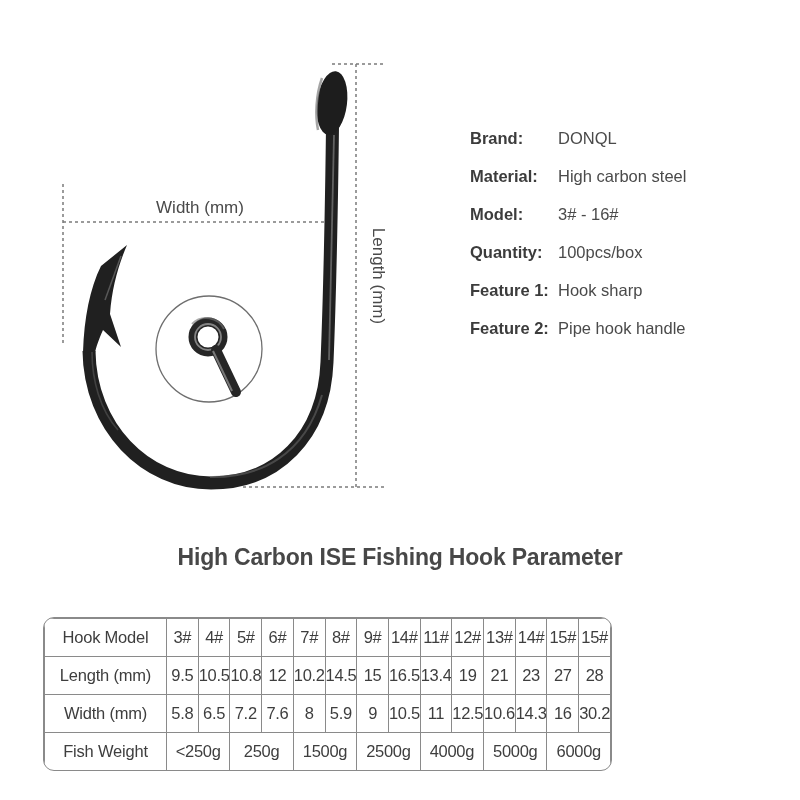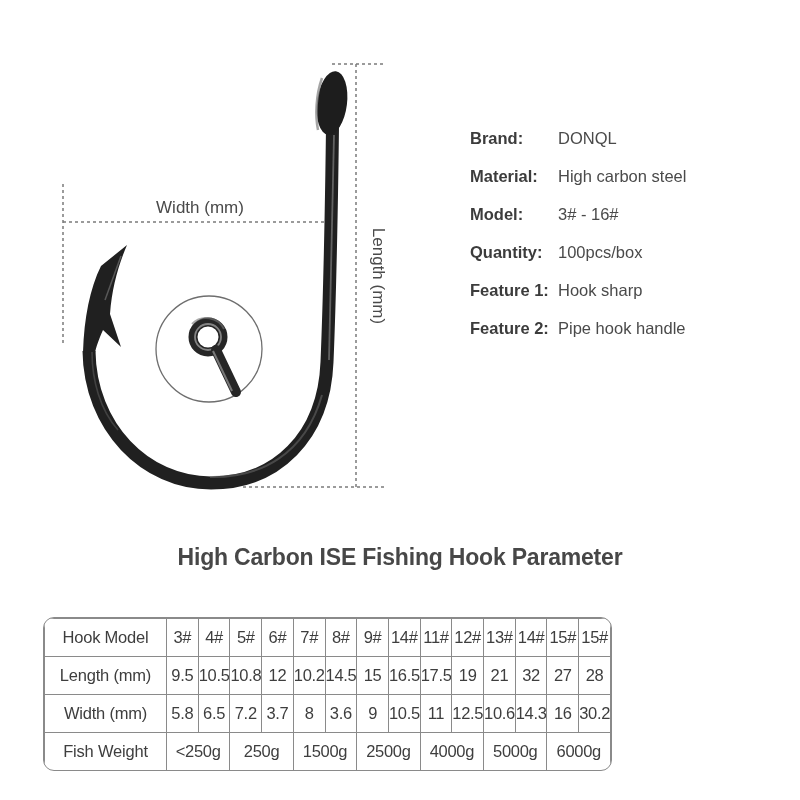--- a/index.html
+++ b/index.html
@@ -145,35 +145,35 @@
         <tr>
           <th class="rowhead">Length (mm)</th>
           <td>9.5</td>
           <td>10.5</td>
           <td>10.8</td>
           <td>12</td>
           <td>10.2</td>
           <td>14.5</td>
           <td>15</td>
           <td>16.5</td>
-          <td>17.5</td>
+          <td>13.4</td>
           <td>19</td>
           <td>21</td>
-          <td>32</td>
+          <td>23</td>
           <td>27</td>
           <td>28</td>
         </tr>
         <tr>
           <th class="rowhead">Width (mm)</th>
           <td>5.8</td>
           <td>6.5</td>
           <td>7.2</td>
-          <td>3.7</td>
+          <td>7.6</td>
           <td>8</td>
-          <td>3.6</td>
+          <td>5.9</td>
           <td>9</td>
           <td>10.5</td>
           <td>11</td>
           <td>12.5</td>
           <td>10.6</td>
           <td>14.3</td>
           <td>16</td>
           <td>30.2</td>
         </tr>
         <tr>

